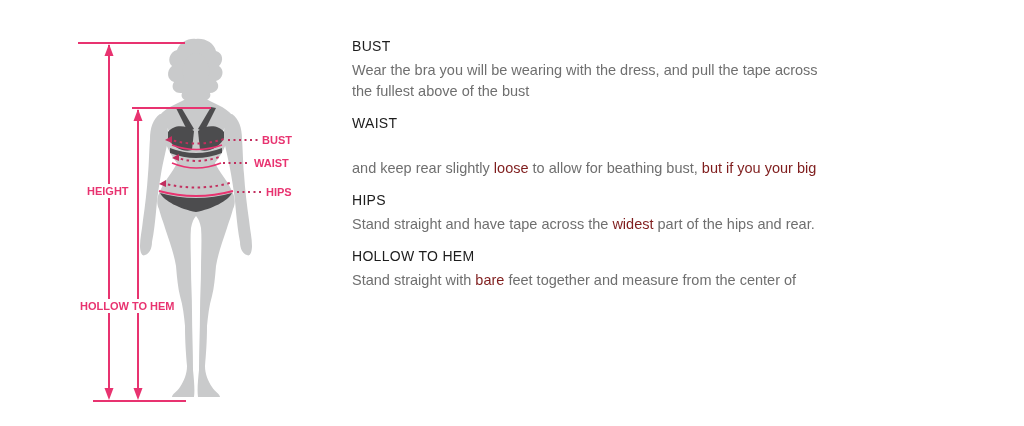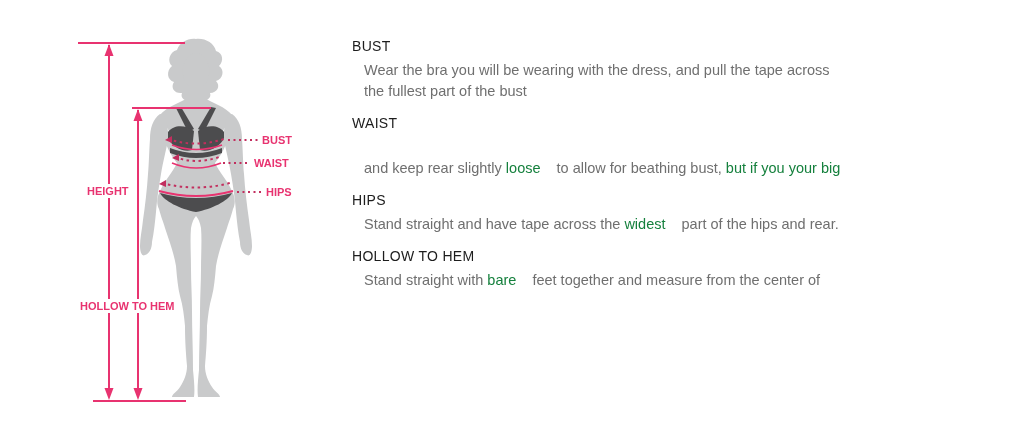--- a/index.html
+++ b/index.html
@@ -12,22 +12,22 @@
   .figure-panel { position:absolute; left:0; top:0; width:330px; height:426px; }
   .figure-panel svg { display:block; }
 
   .text-panel { position:absolute; left:352px; top:38px; width:560px; }
   .section { margin-bottom:13px; }
   .sec-heading {
     font-size:14px; font-weight:400; color:#1d1d1d;
     line-height:17px; margin:0 0 5px 0; letter-spacing:0.3px;
   }
   .sec-body { font-size:14.5px; line-height:21px; color:#6f6f6f; }
-  .sec-body .gray { color:#6f6f6f;margin-left:12px; }
-  .sec-body .blue { color:#15803d; }
+  .sec-body .gray { color:#6f6f6f; }
+  .sec-body .blue { color:#7f1d1d; }
 </style>
 </head>
 <body>
 
 <div class="stage">
 
   <div class="figure-panel">
     <svg width="330" height="426" viewBox="0 0 330 426">
 
       <g fill="#c9cacb" stroke="none">
@@ -168,21 +168,21 @@
         <text x="262" y="144">BUST</text>
         <text x="254" y="167">WAIST</text>
         <text x="266" y="196">HIPS</text>
       </g>
     </svg>
   </div>
 
   <div class="text-panel">
   <section class="section">
     <h3 class="sec-heading">BUST</h3>
-    <p class="sec-body"><span class="gray">Wear the bra you will be wearing with the dress, and pull the tape across</span><br><span class="gray">the fullest part of the bust</span></p>
+    <p class="sec-body"><span class="gray">Wear the bra you will be wearing with the dress, and pull the tape across</span><br><span class="gray">the fullest above of the bust</span></p>
   </section>
 
   <section class="section">
     <h3 class="sec-heading">WAIST</h3>
     <p class="sec-body"><br><span class="gray">and keep rear slightly </span><span class="blue">loose</span><span class="gray"> to allow for beathing bust, </span><span class="blue">but if you your big</span><br></p>
   </section>
 
   <section class="section">
     <h3 class="sec-heading">HIPS</h3>
     <p class="sec-body"><span class="gray">Stand straight and have tape across the </span><span class="blue">widest</span><span class="gray"> part of the hips and rear.</span></p>

